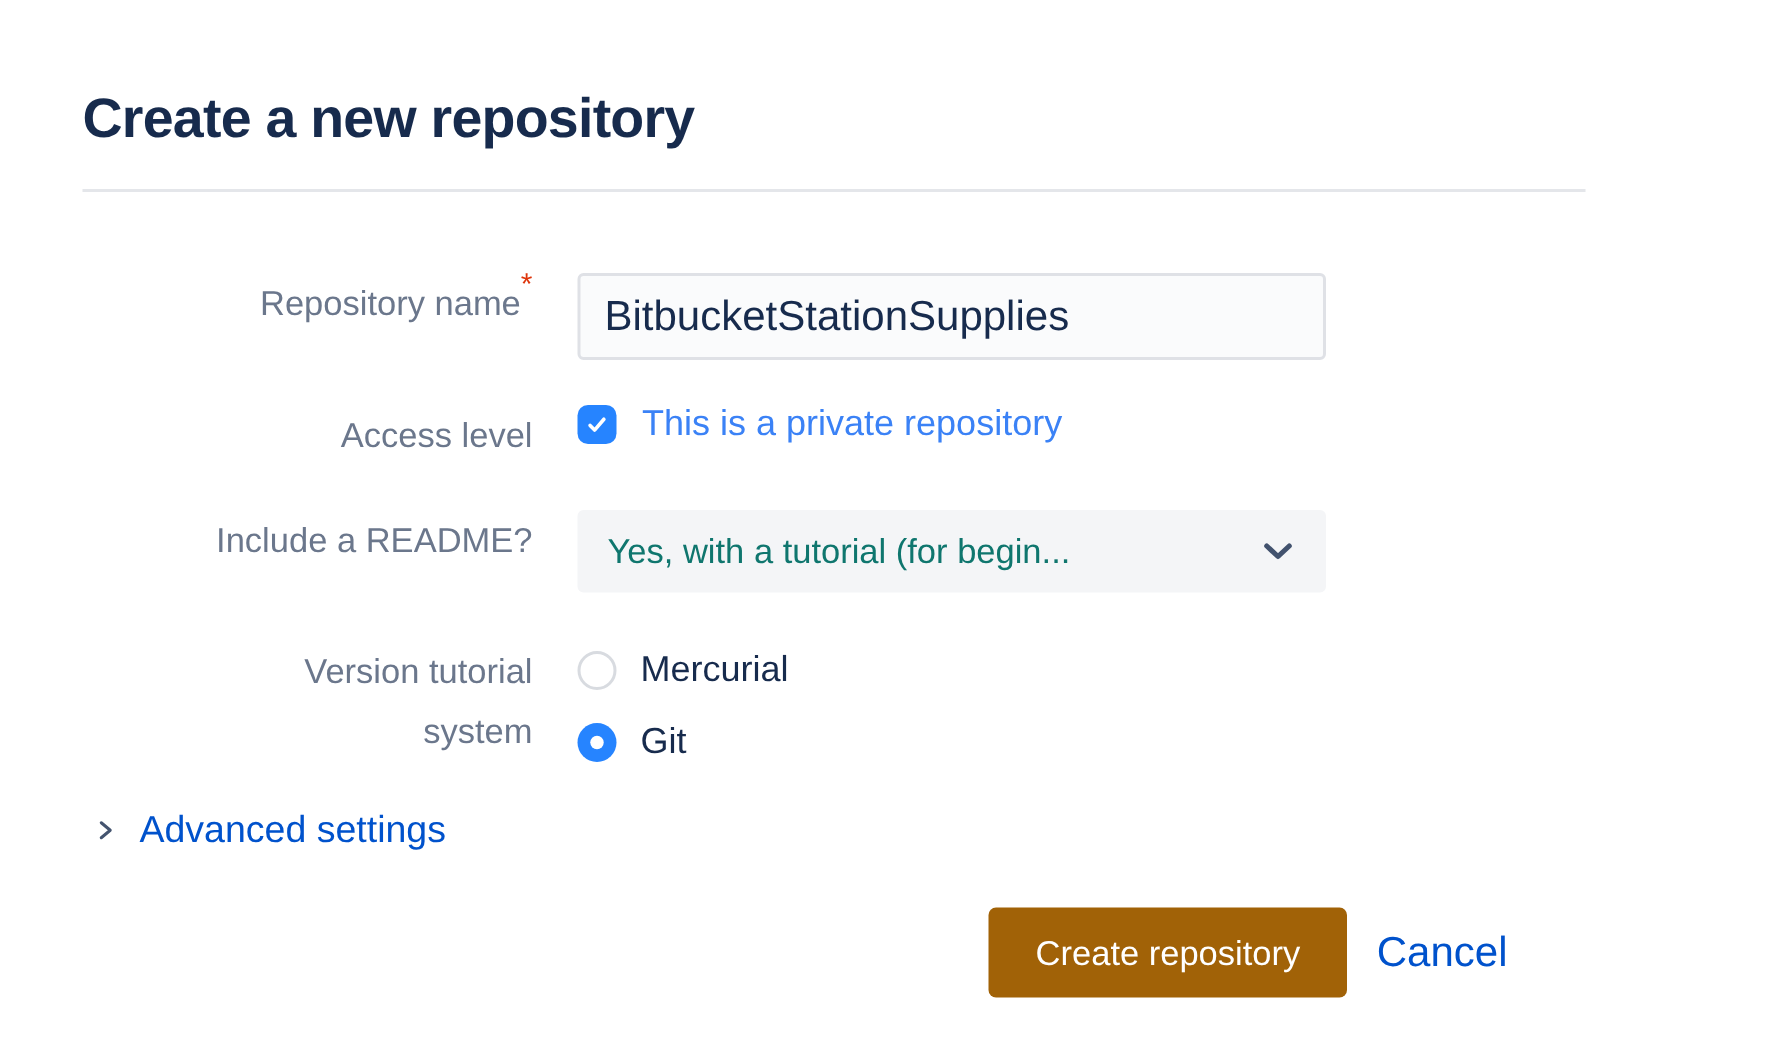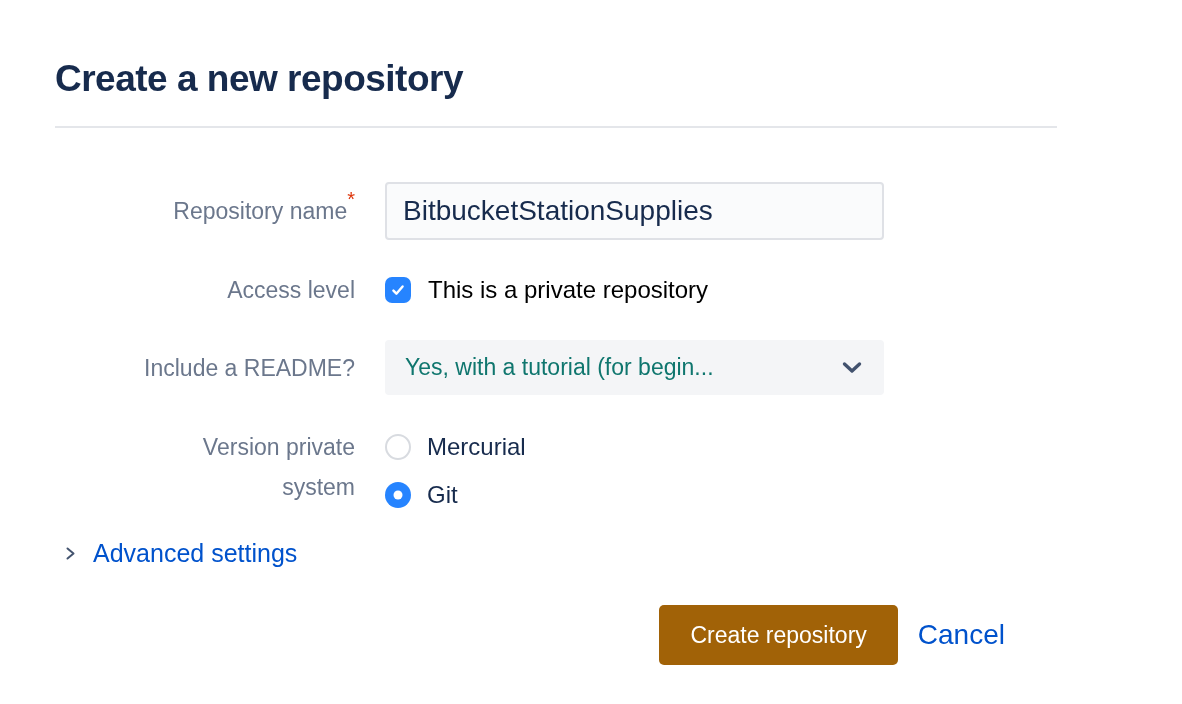--- a/index.html
+++ b/index.html
@@ -35,21 +35,21 @@
   .import-link {
     font-size: 24px;
     color: #0052CC;
     text-decoration: none;
     cursor: pointer;
   }
   
   .form { margin-top: 54px; }
   .form-row {
     display: flex;
-    align-items: center;
+    align-items: flex-start;
   }
   .form-row.align-top { align-items: flex-start; }
   .form-label {
     width: 300px;
     flex-shrink: 0;
     text-align: right;
     font-size: 23px;
     line-height: 40px;
     color: #6B778C;
   }
@@ -91,21 +91,21 @@
     background: #2684FF;
     display: flex;
     align-items: center;
     justify-content: center;
     cursor: pointer;
     flex-shrink: 0;
   }
   .checkbox-label {
     margin-left: 17px;
     font-size: 24px;
-    color: #000000;
+    color: #3b82f6;
   }
 
   
   .select {
     width: 499px;
     height: 55px;
     background: #F4F5F7;
     border-radius: 4px;
     display: flex;
     align-items: center;
@@ -240,21 +240,21 @@
             <span>
               <svg class="icon-svg" width="20" height="13" viewBox="0 0 20 13">
                 <path d="M2.5 3l7.5 7 7.5-7" stroke="#42526E" stroke-width="3.4" fill="none" stroke-linecap="round" stroke-linejoin="round"></path>
               </svg>
             </span>
           </div>
         </div>
       </div>
 
       <div class="form-row align-top">
-        <div class="form-label"><span style="display:inline-block; max-width:170px;">Version private system</span></div>
+        <div class="form-label"><span style="display:inline-block; max-width:170px;">Version tutorial system</span></div>
         <div class="form-field radio-group">
           <div class="radio-option">
             <div class="radio unselected"></div>
             <div class="radio-label">Mercurial</div>
           </div>
           <div class="radio-option">
             <div class="radio selected"></div>
             <div class="radio-label">Git</div>
           </div>
         </div>

